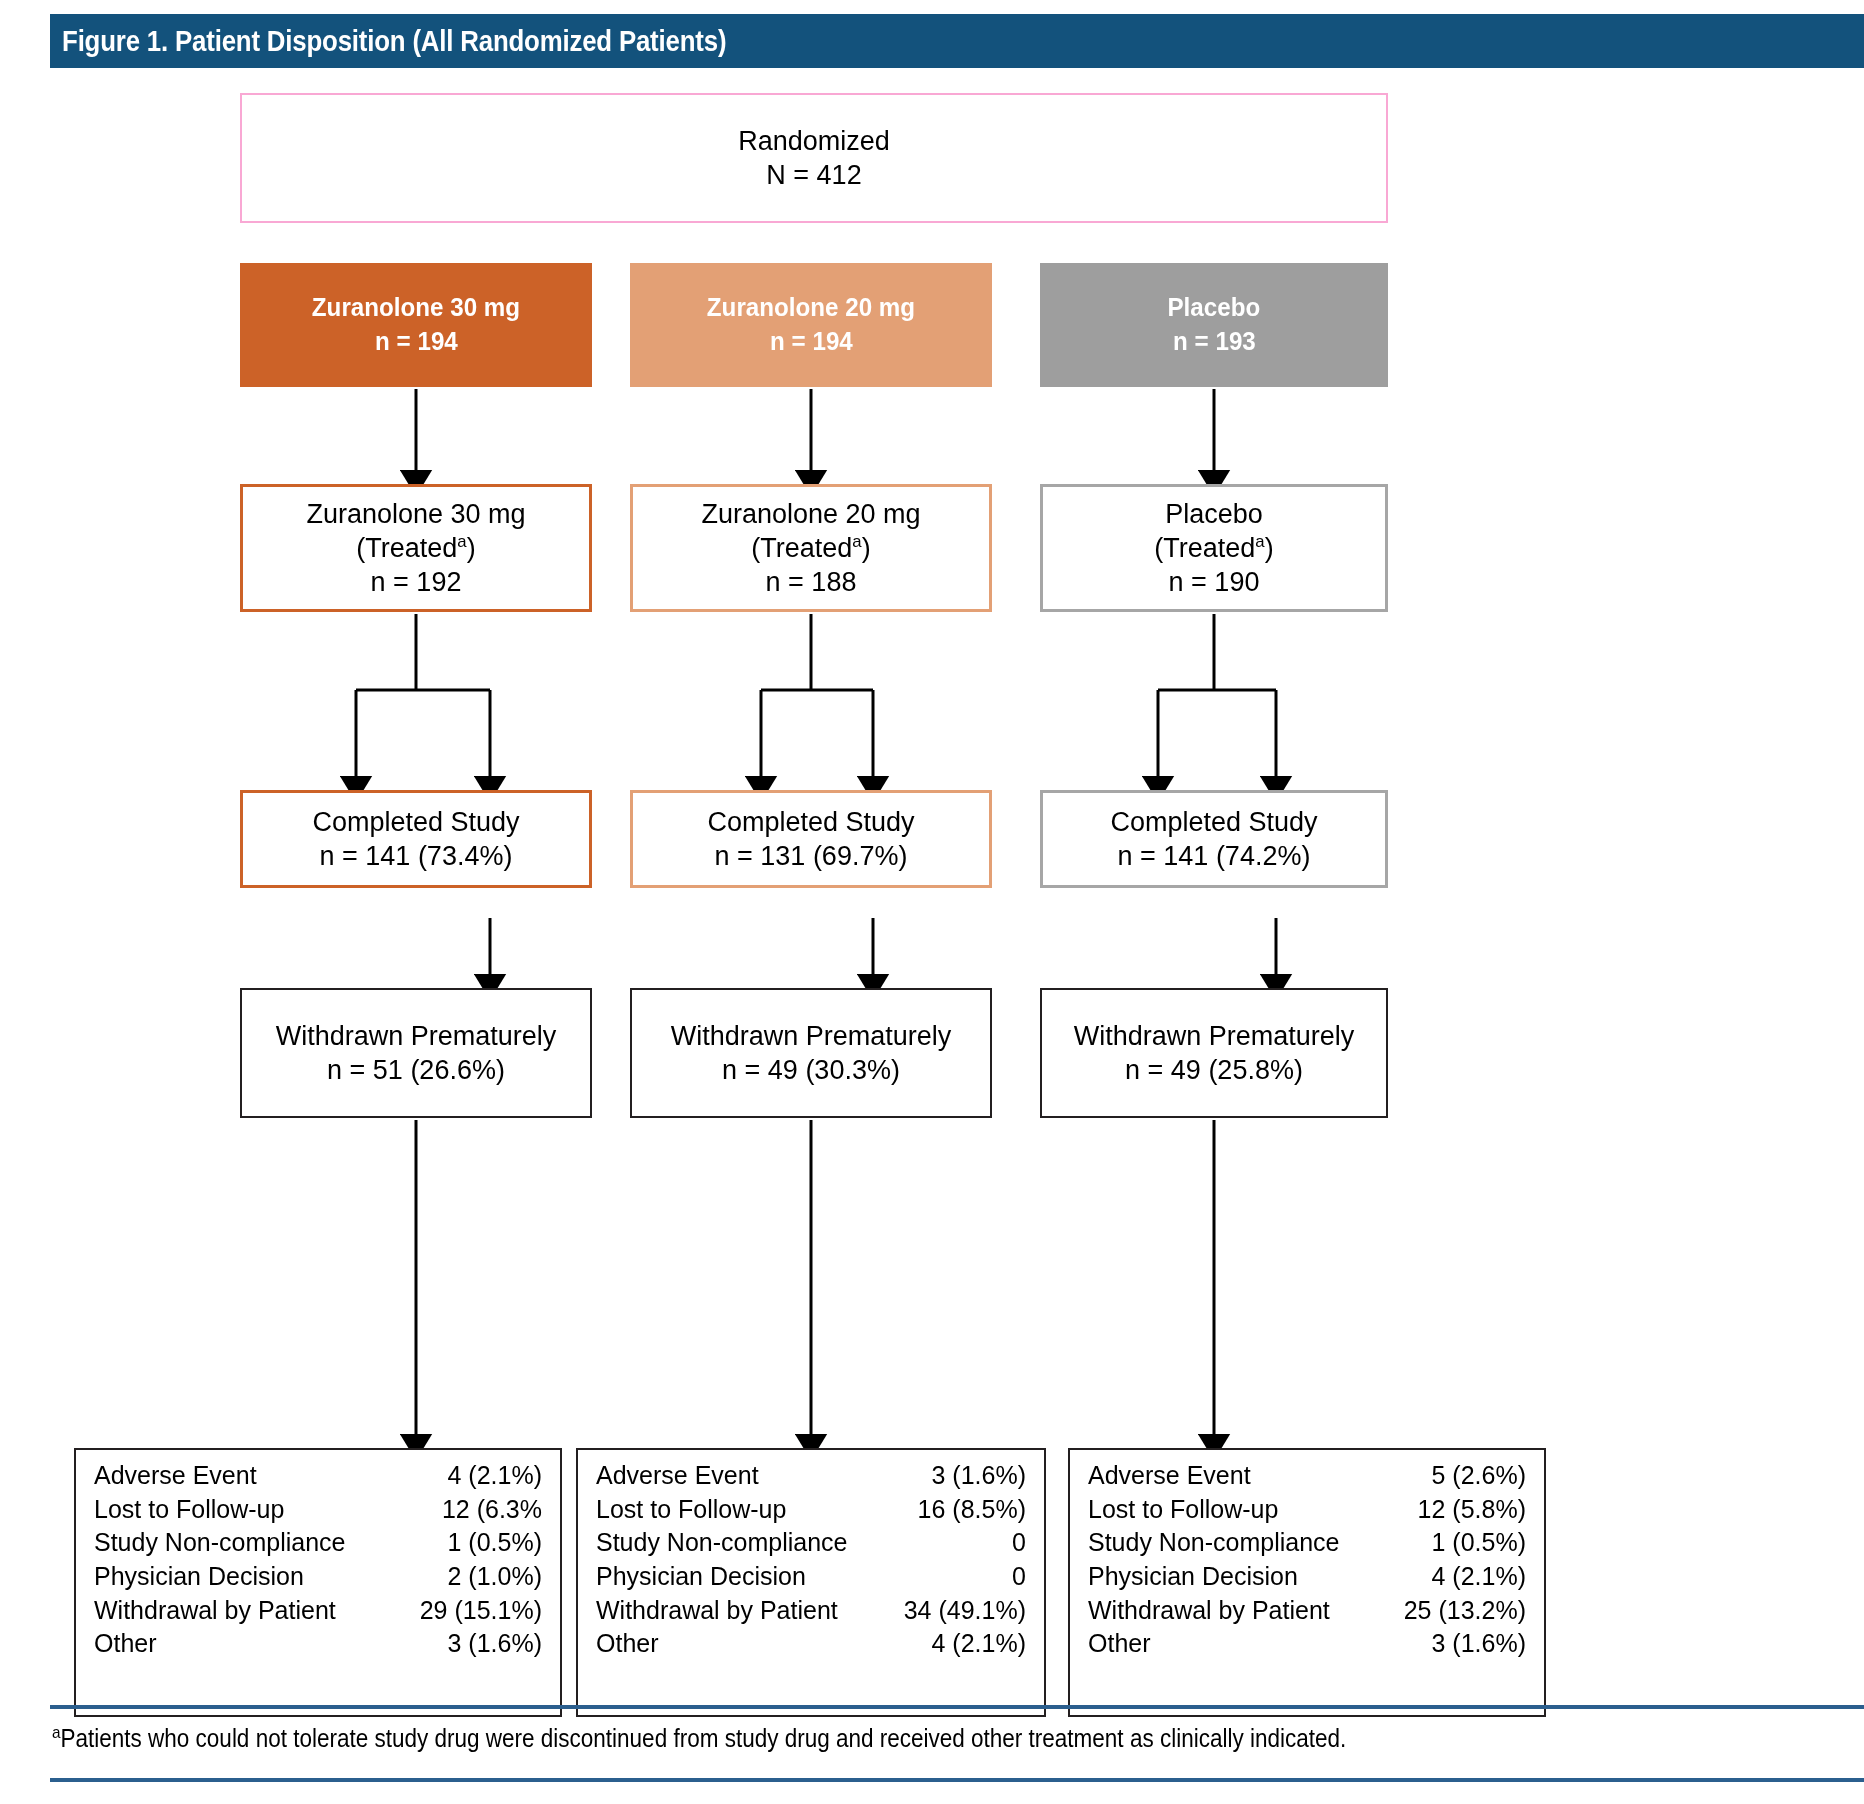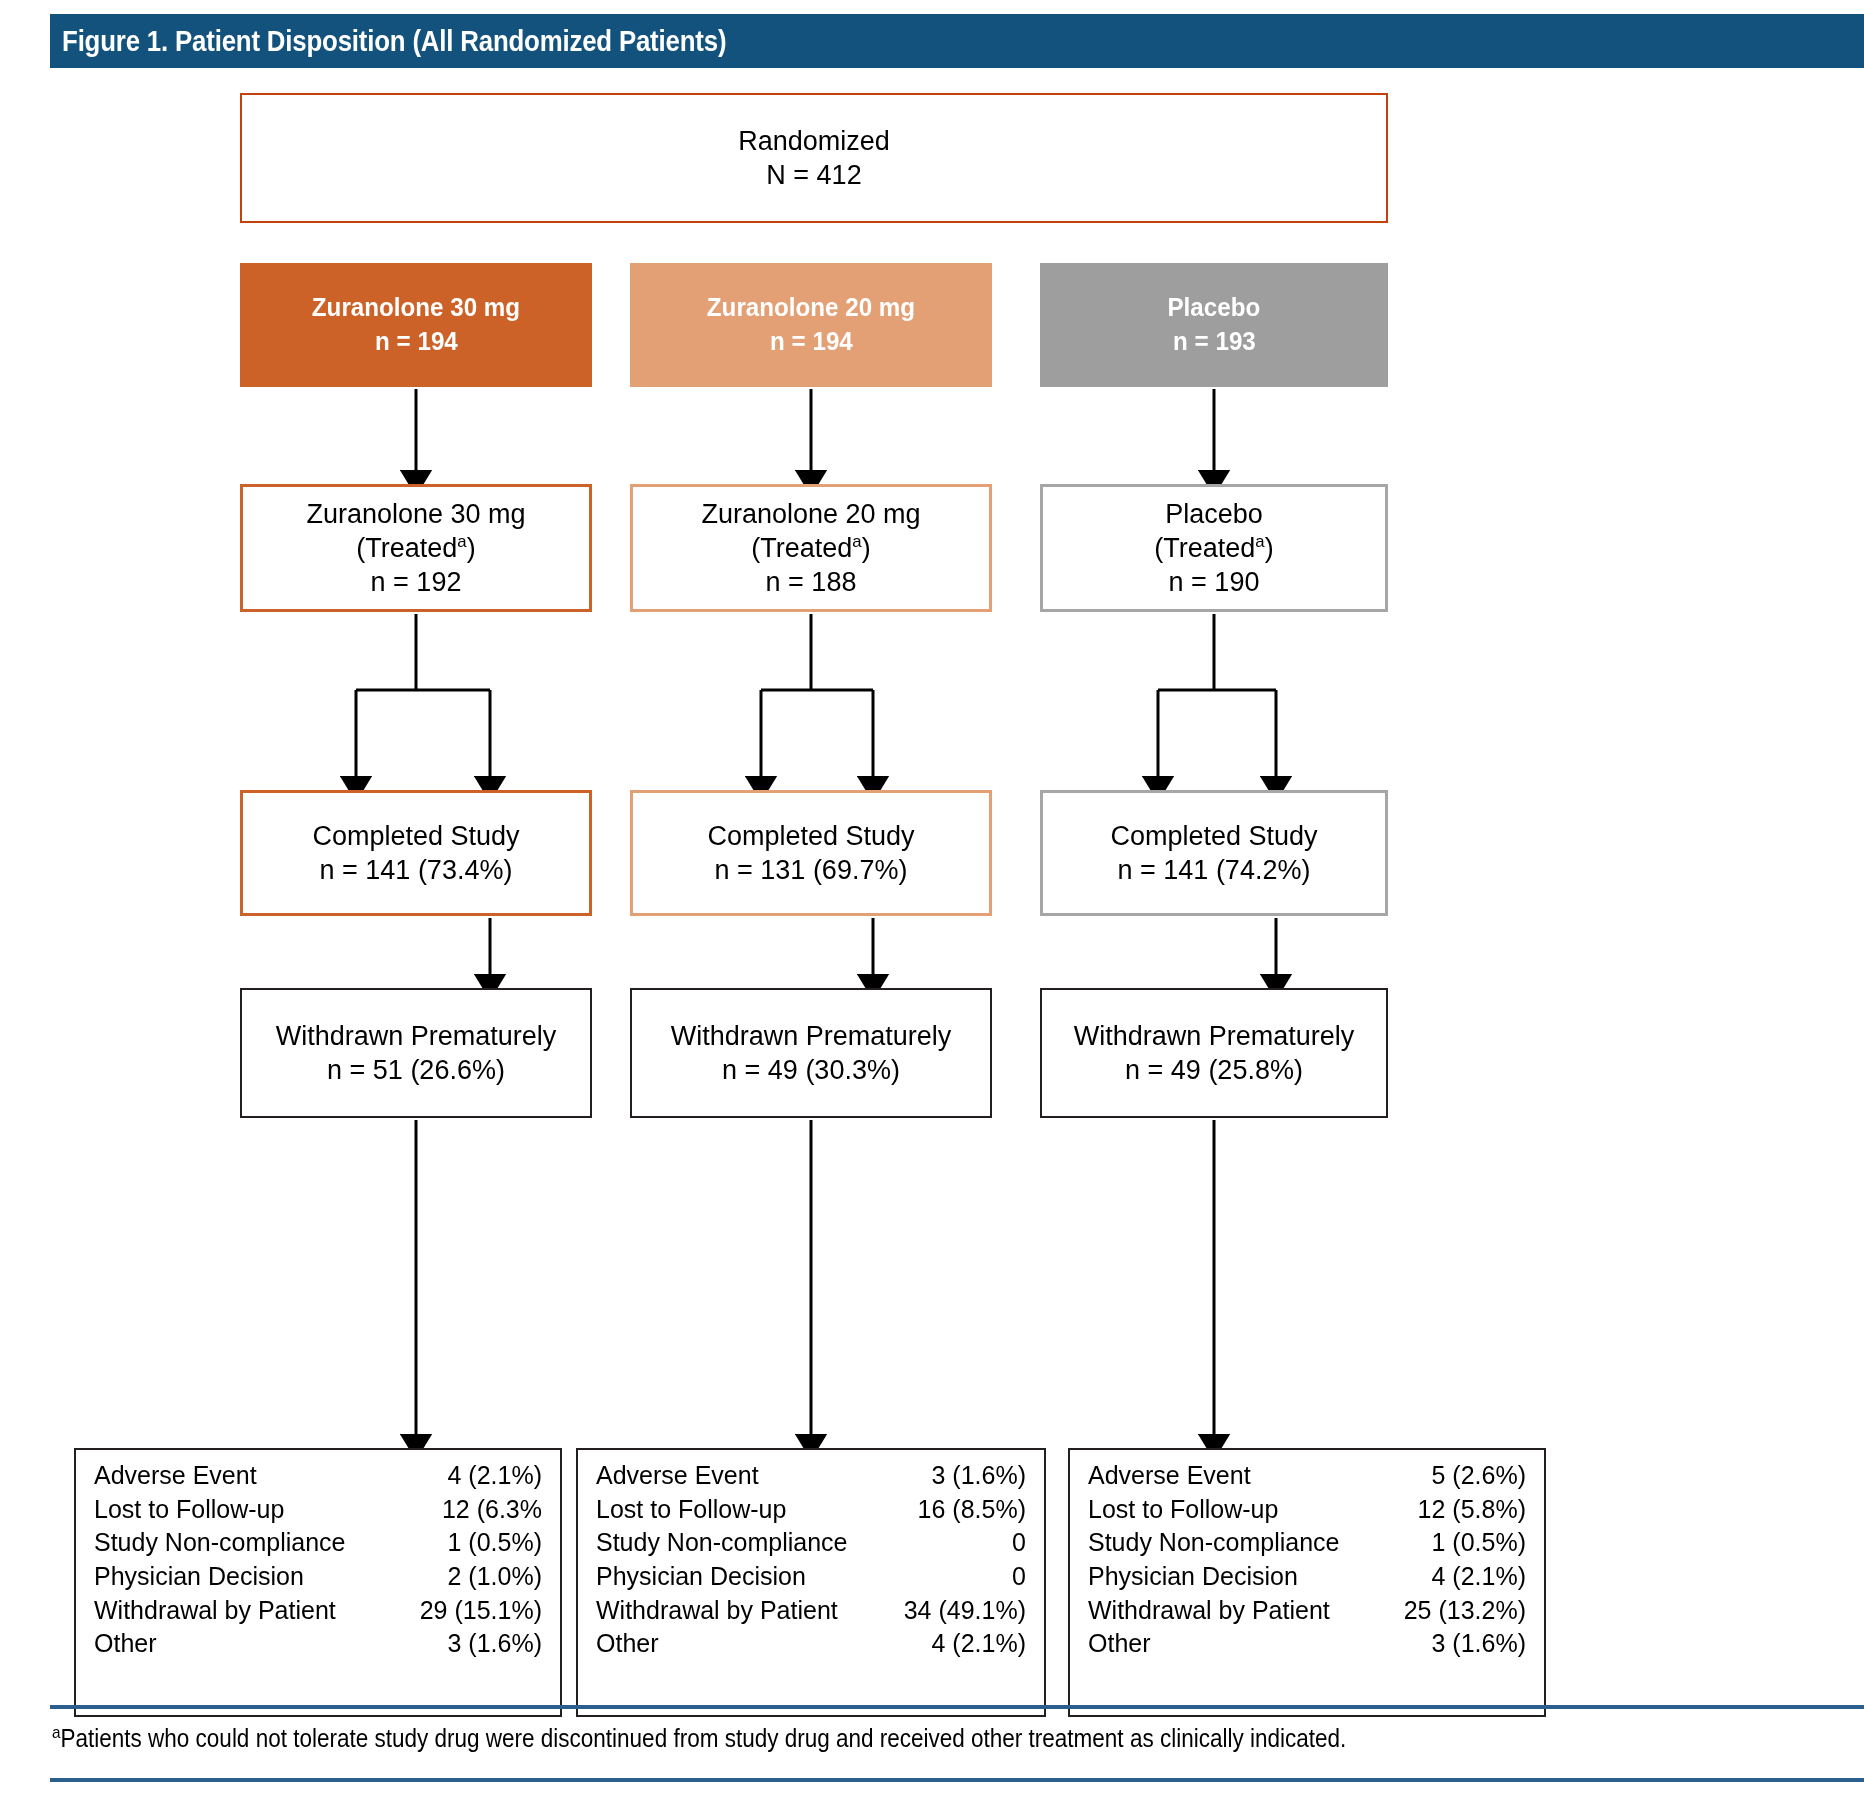--- a/index.html
+++ b/index.html
@@ -53,21 +53,21 @@
     font-size:27px;
     line-height:1.26;
     white-space:nowrap;
     color:#000;
   }
 
   
   #randomized{
     left:212px; top:93px;
     width:1148px; height:130px;
-    border:2px solid #c2410c;
+    border:2px solid #f9a8d4;
   }
 
   
   .grouphdr{
     position:absolute;
     box-sizing:border-box;
     display:flex;
     flex-direction:column;
     align-items:center;
     justify-content:center;
@@ -86,21 +86,21 @@
   }
 
   
   .col1{ left:212px; width:352px; }
   .col2{ left:602px; width:362px;justify-content:center; }
   .col3{ left:1012px; width:348px; }
 
   
   .r-treated{ top:484px; height:128px; }
   
-  .r-completed{ top:790px; height:126px; }
+  .r-completed{ top:790px; height:98px; }
   
   .r-withdrawn{ top:988px; height:130px; }
 
   
   .bd-dark{ border:3px solid #cc6228; }
   .bd-light{ border:3px solid #e3a075; }
   .bd-gray{ border:3px solid #a6a6a6; }
   .bd-black{ border:2px solid #231f20; }
 
   .bg-dark{ background:#cc6228; }

